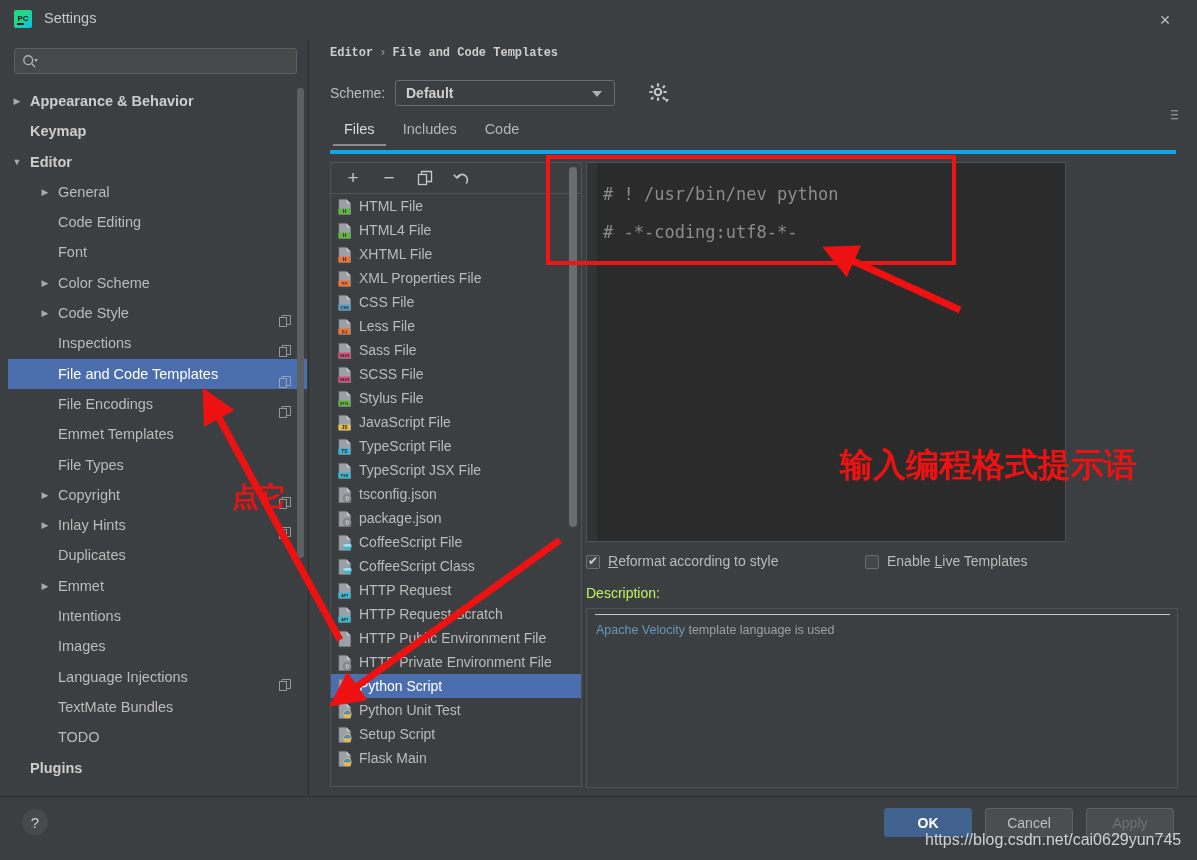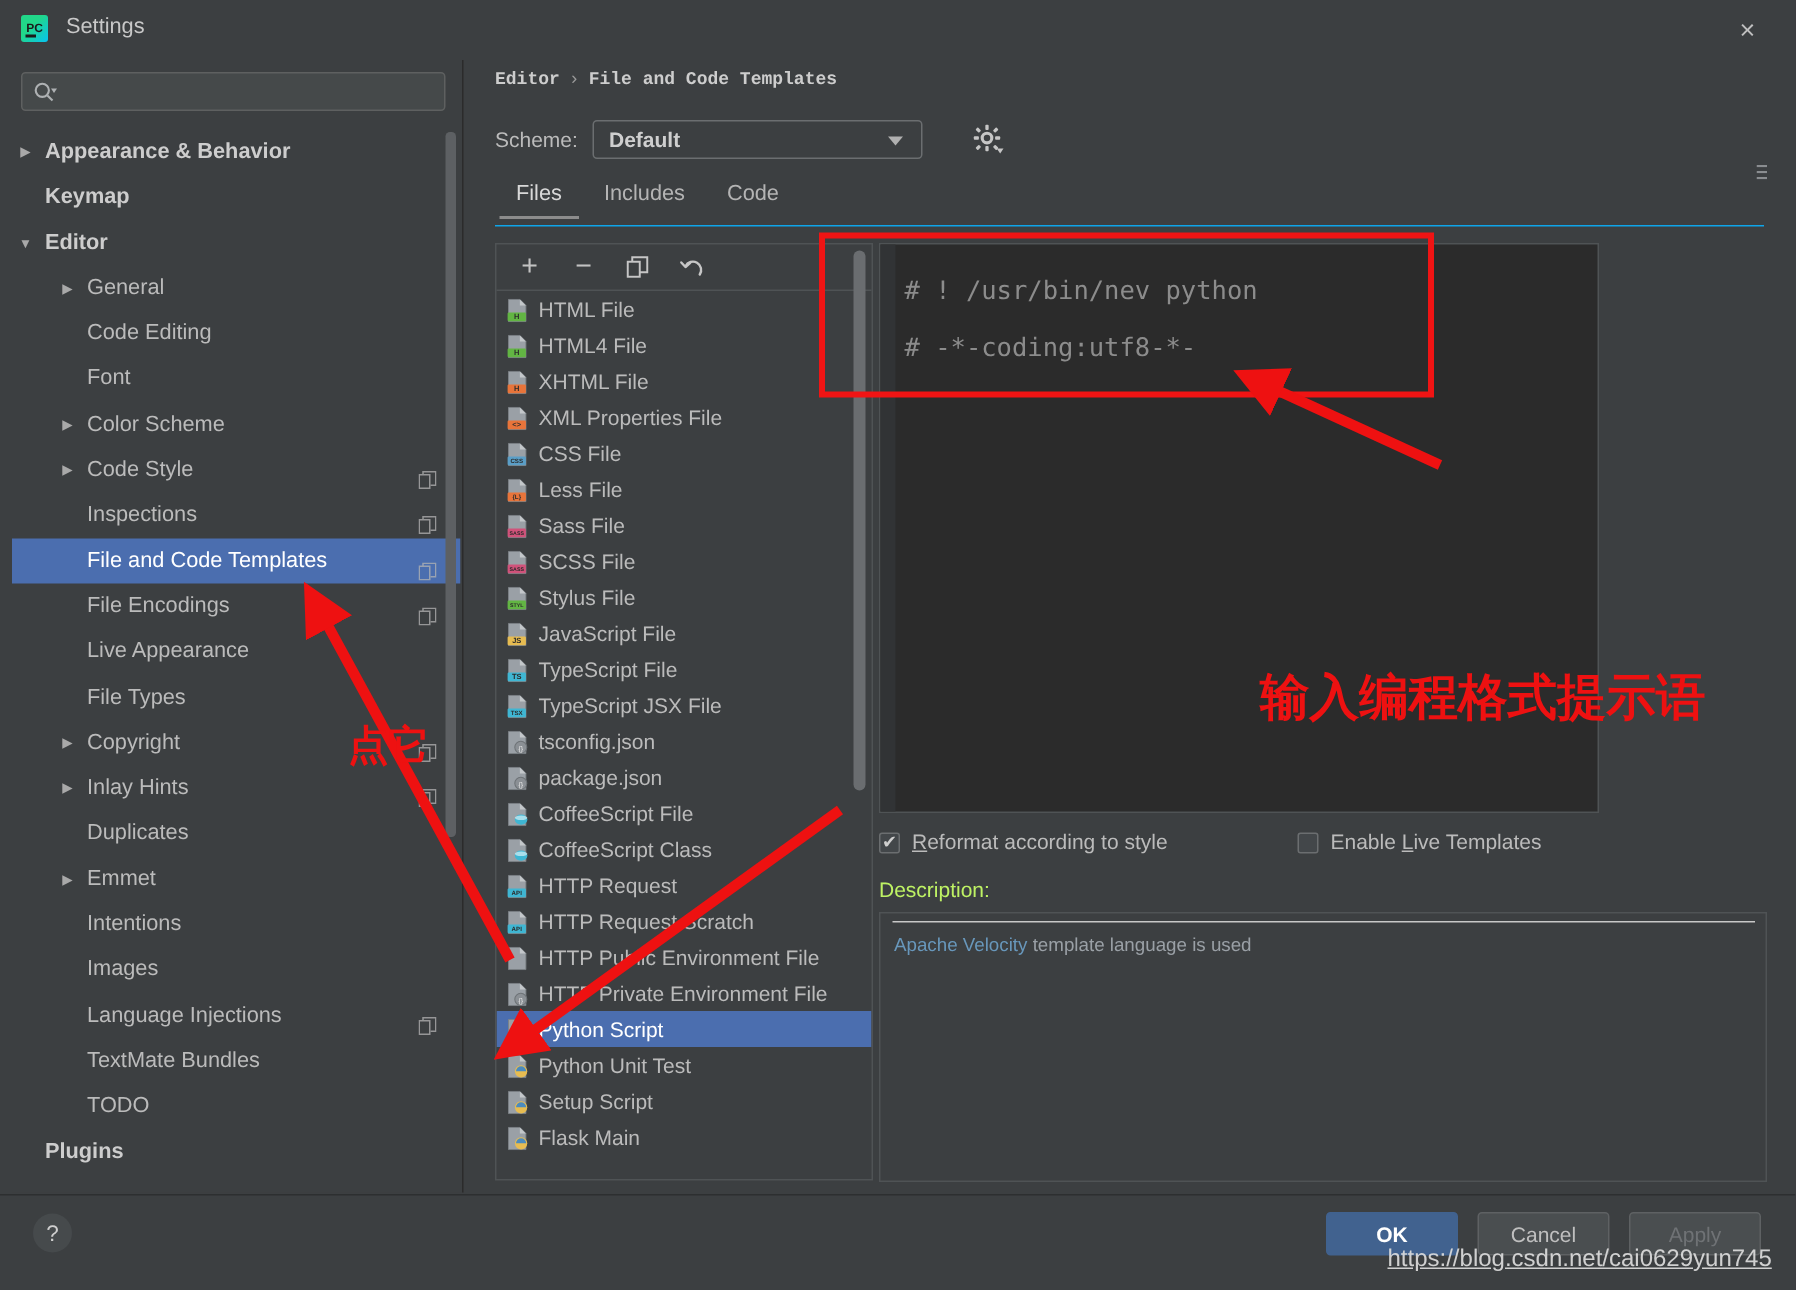--- a/index.html
+++ b/index.html
@@ -199,21 +199,21 @@
     position: absolute;
     left: 330px; top: 42px;
     width: 22px; height: 22px;
     cursor: pointer;
   }
 
   .tabs {
     position: absolute;
     left: 12px; top: 78px;
     width: 846px; height: 32px;
-    border-bottom: 1px solid #0ea5e9;
+    border-bottom: 4px solid #0ea5e9;
   }
   .tab {
     position: relative;
     float: left;
     padding: 3px 14px 8px 14px;
     font-size: 14.5px;
     color: #b4b4b4;
     cursor: pointer;
   }
   .tab.active { color: #d8d8d8; }
@@ -422,21 +422,20 @@
   .cn-big { left: 840px; top: 443px; font-size: 33px; }
   .cn-small { left: 232px; top: 479px; font-size: 27px; }
   .watermark {
     position: absolute;
     left: 925px; top: 831px;
     font-size: 16px;
     color: #dddddd;
     opacity: .92;
     font-family: "Liberation Sans", sans-serif;
     white-space: nowrap;
-    text-decoration: underline;
   }
   svg.anno-svg {
     position: absolute;
     left: 0; top: 0;
     width: 1197px; height: 860px;
     pointer-events: none;
   }
   .side-grip {
     position: absolute;
     right: 2px; top: 68px;
@@ -483,21 +482,21 @@
               <path d="M3 2.5 V0.5 H11.5 V9.5 H8" fill="none" stroke="#b4b4b4" stroke-width="1"></path>
             </svg></span></div>
         <div class="tree-item lvl2 selected"><span class="arrow"></span><span>File and Code Templates</span><span class="copy-badge"><svg viewBox="0 0 12 12">
               <rect x="0.5" y="2.5" width="7" height="9" fill="none" stroke="#b4b4b4" stroke-width="1"></rect>
               <path d="M3 2.5 V0.5 H11.5 V9.5 H8" fill="none" stroke="#b4b4b4" stroke-width="1"></path>
             </svg></span></div>
         <div class="tree-item lvl2"><span class="arrow"></span><span>File Encodings</span><span class="copy-badge"><svg viewBox="0 0 12 12">
               <rect x="0.5" y="2.5" width="7" height="9" fill="none" stroke="#b4b4b4" stroke-width="1"></rect>
               <path d="M3 2.5 V0.5 H11.5 V9.5 H8" fill="none" stroke="#b4b4b4" stroke-width="1"></path>
             </svg></span></div>
-        <div class="tree-item lvl2"><span class="arrow"></span><span>Live Appearance</span></div>
+        <div class="tree-item lvl2"><span class="arrow"></span><span>Emmet Templates</span></div>
         <div class="tree-item lvl2"><span class="arrow"></span><span>File Types</span></div>
         <div class="tree-item lvl2"><span class="arrow">▶</span><span>Copyright</span><span class="copy-badge"><svg viewBox="0 0 12 12">
               <rect x="0.5" y="2.5" width="7" height="9" fill="none" stroke="#b4b4b4" stroke-width="1"></rect>
               <path d="M3 2.5 V0.5 H11.5 V9.5 H8" fill="none" stroke="#b4b4b4" stroke-width="1"></path>
             </svg></span></div>
         <div class="tree-item lvl2"><span class="arrow">▶</span><span>Inlay Hints</span><span class="copy-badge"><svg viewBox="0 0 12 12">
               <rect x="0.5" y="2.5" width="7" height="9" fill="none" stroke="#b4b4b4" stroke-width="1"></rect>
               <path d="M3 2.5 V0.5 H11.5 V9.5 H8" fill="none" stroke="#b4b4b4" stroke-width="1"></path>
             </svg></span></div>
         <div class="tree-item lvl2"><span class="arrow"></span><span>Duplicates</span></div>

